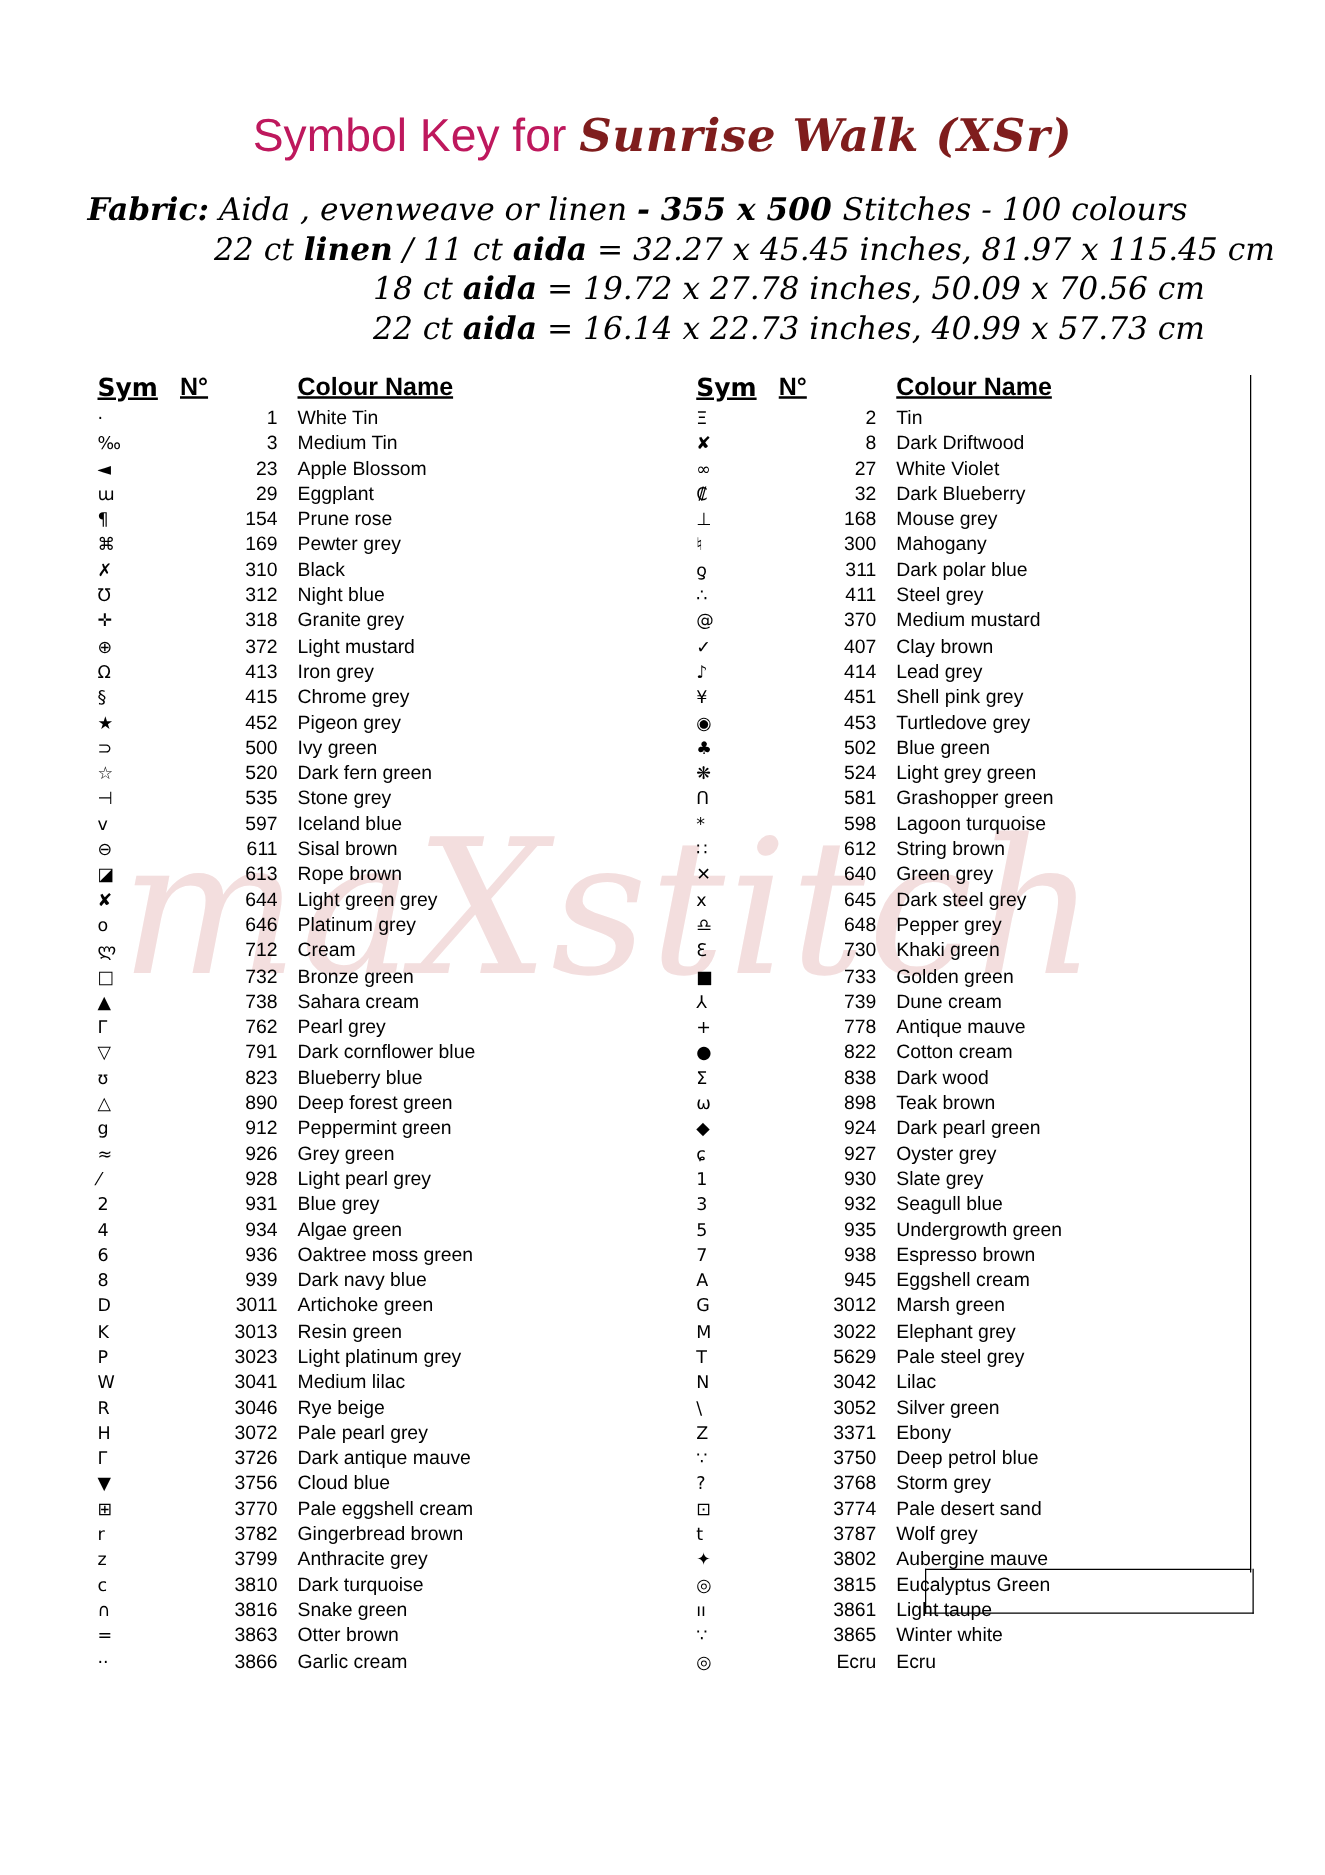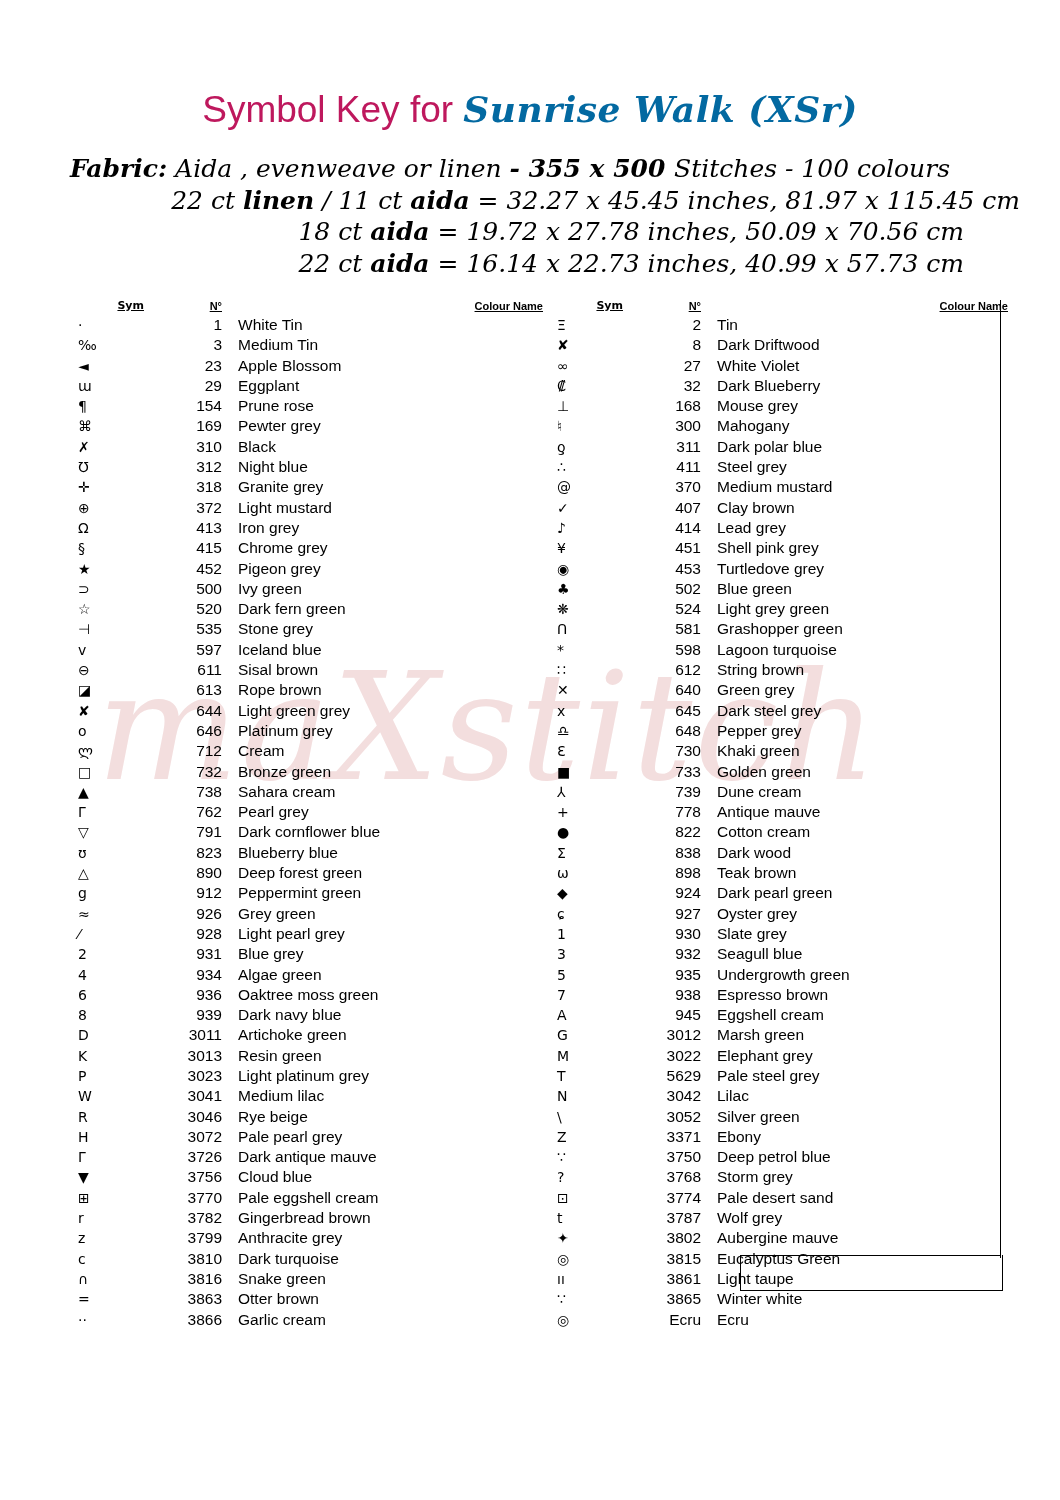--- a/index.html
+++ b/index.html
@@ -52,21 +52,21 @@
   .title-main {
     font-family: "Liberation Sans", sans-serif;
     font-size: 37px;
     color: #be185d;
   }
   .title-design {
     font-family: "DejaVu Serif", serif;
     font-style: italic;
     font-weight: bold;
     font-size: 36px;
-    color: #0369a1;
+    color: #7f1d1d;
     letter-spacing: 0.5px;
   }
 
   .fabric-block {
     position: relative;
     z-index: 2;
     font-family: "DejaVu Serif", serif;
     font-size: 25px;
     color: #000;
     margin-top: 22px;
@@ -100,23 +100,23 @@
   }
   .col-block.right { padding-left: 14px; }
 
   table.key {
     width: 100%;
     border-collapse: collapse;
     font-family: "Liberation Sans", sans-serif;
     font-size: 15.5px;
   }
   table.key th {
-    font-size: 11px;
+    font-size: 20px;
     font-weight: bold;
-    text-align: right;
+    text-align: left;
     padding: 0 0 3px 0;
     text-decoration: underline;
     white-space: nowrap;
     margin-top: 18px;
   }
   table.key td {
     padding: 1px 0;
     line-height: 18.3px;
     white-space: nowrap;
     vertical-align: baseline;

